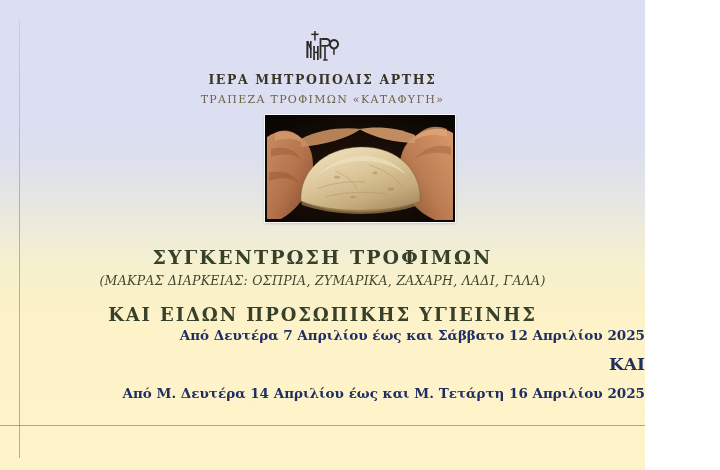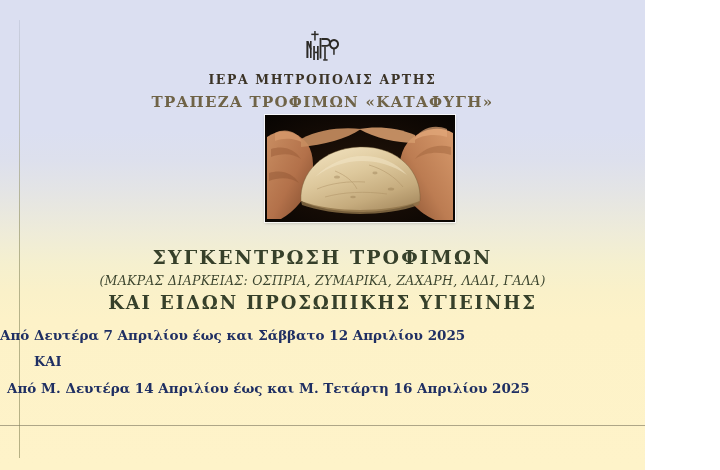--- a/index.html
+++ b/index.html
@@ -68,22 +68,22 @@
     font-family: "DejaVu Serif", serif;
     font-size: 12.5px;
     font-weight: bold;
     letter-spacing: 1.6px;
     color: #3b3326;
     white-space: nowrap;
   }
   .org-line2 {
     margin-top: 6px;
     font-family: "DejaVu Serif", serif;
-    font-size: 15px;
-    font-weight: bold;
+    font-size: 11px;
+    font-weight: normal;
     letter-spacing: 1.3px;
     color: #6f6347;
     white-space: nowrap;
   }
 
   
   .photo-wrap {
     position: absolute;
     left: 265px;
     top: 115px;
@@ -114,48 +114,48 @@
   .t-sub {
     margin-top: 5px;
     font-family: "DejaVu Serif", serif;
     font-size: 12.5px;
     font-style: italic;
     letter-spacing: 0.3px;
     color: #3d462f;
     white-space: nowrap;
   }
   .t-main2 {
-    margin-top: 4px;
+    margin-top: 16px;
     font-family: "DejaVu Serif", serif;
     font-size: 18px;
     font-weight: bold;
     letter-spacing: 1.9px;
     color: #36402a;
     white-space: nowrap;
   }
 
   
   .dates {
     position: absolute;
-    left: 0;
+    left: 12px;
     right: 0;
     top: 327px;
-    text-align: left;
+    text-align: right;
   }
   .d-line {
     font-family: "DejaVu Serif", serif;
     font-size: 13.5px;
     font-weight: bold;
     color: #1f2f63;
     white-space: nowrap;
   }
   .d-and {
     margin-top: 11px;
     font-family: "DejaVu Serif", serif;
-    font-size: 13px;
+    font-size: 17px;
     font-weight: bold;
     color: #1f2f63;
     padding-left: 34px;
   }
   .d-line2 {
     margin-top: 11px;
     font-family: "DejaVu Serif", serif;
     font-size: 13.5px;
     font-weight: bold;
     color: #1f2f63;

